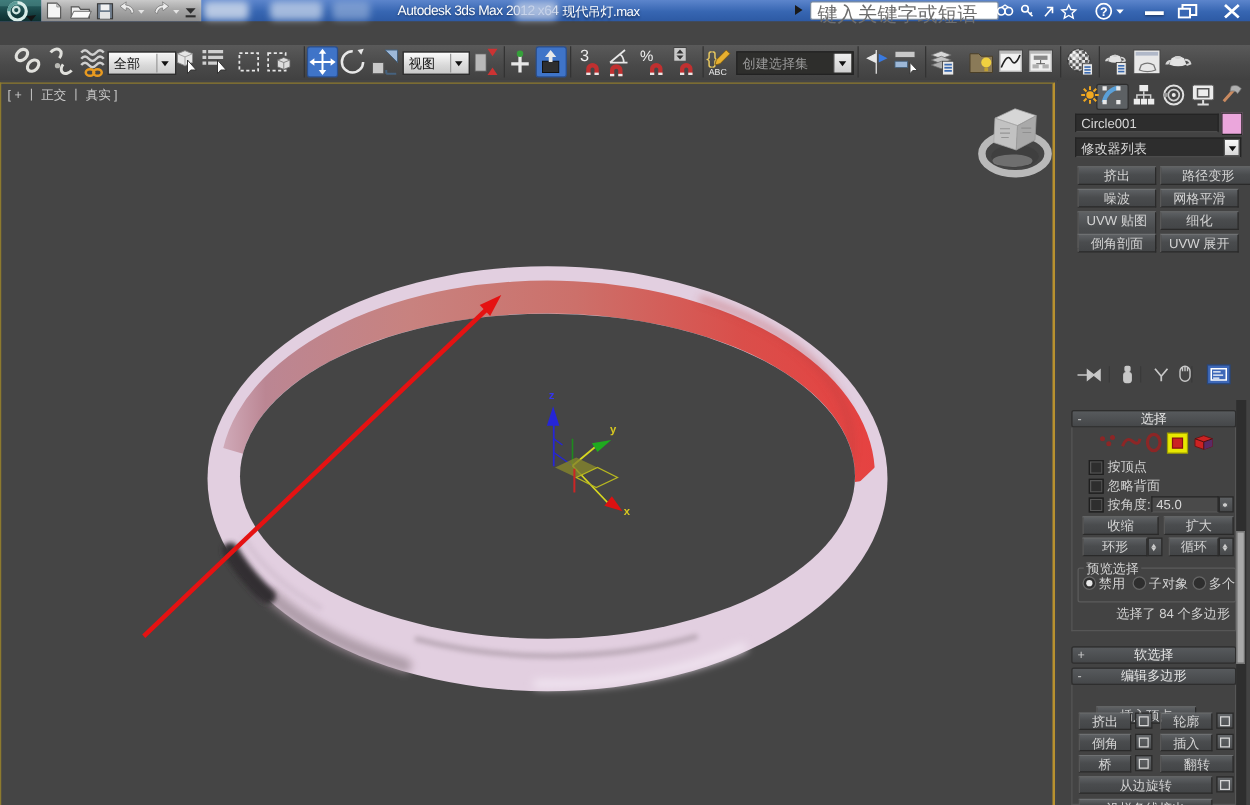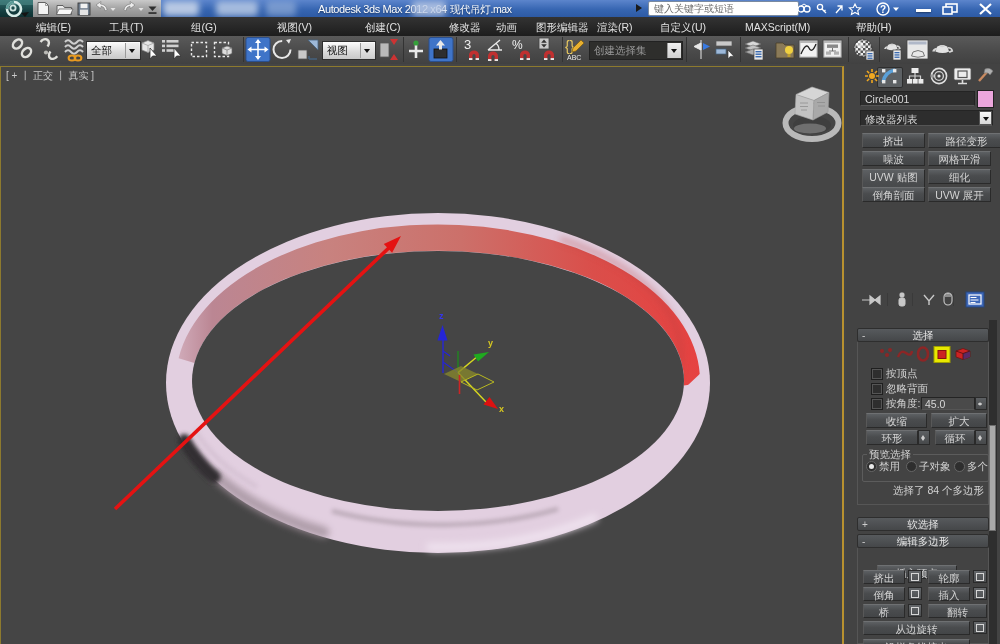--- a/index.html
+++ b/index.html
@@ -73,21 +73,21 @@
 </svg>
     </div>
 <div class="abs blob" style="left:163px;top:1px;width:36px;height:15px;background:#cdd9ec;opacity:.85"></div>
 <div class="abs blob" style="left:216px;top:1px;width:42px;height:15px;background:#bfcfe8;opacity:.8"></div>
 <div class="abs blob" style="left:266px;top:1px;width:30px;height:15px;background:#9db6dd;opacity:.6"></div>
 <div class="abs ttxt" style="left:293px;margin-left:25px;">Autodesk 3ds Max  2012 x64</div>
 <div class="abs blob" style="left:412px;top:1px;width:34px;height:15px;background:#b9c9e6;opacity:.85"></div>
 <div class="abs ttxt" style="left:450px;font-size:10.5px;top:3px;">现代吊灯.max</div>
 <div class="abs" style="left:636px;top:4px;width:0;height:0;border:4.5px solid transparent;border-left:6px solid #1a1a1a;"></div>
 <div id="search" class="abs"></div>
-<div class="abs" style="left:654px;top:2px;font-size:10px;color:#6e6e6e;font-family:'Liberation Sans',sans-serif;">键入关键字或短语</div>
+<div class="abs" style="left:654px;top:2px;font-size:16px;color:#6e6e6e;font-family:'Liberation Sans',sans-serif;">键入关键字或短语</div>
 <svg class="abs" style="left:796px;top:2px" width="80" height="14">
 <g stroke="#fff" fill="none" stroke-width="1.3">
 <circle cx="5" cy="7" r="3"></circle>
         <circle cx="11" cy="7" r="3"></circle>
         <path d="M5 4 l3 -2 l3 2" stroke-width="1"></path>
 <circle cx="24" cy="5" r="2.6"></circle>
         <path d="M26 7 l4 4 m-2.5 -1.5 l2 -1.5"></path>
 <path d="M40 11 l6 -7 m0 4.5 v-4.5 h-4.5"></path>
 </g>
 <path d="M59 2 l1.7 3.6 l3.9 0.4 l-2.9 2.6 l0.9 3.9 l-3.6 -2.1 l-3.6 2.1 l0.9 -3.9 l-2.9 -2.6 l3.9 -0.4 z" fill="none" stroke="#fff" stroke-width="1.1"></path>
@@ -99,34 +99,20 @@
 </svg>
 <div class="abs" style="left:916px;top:9px;width:15px;height:3px;background:#fff;box-shadow:0 1px 2px rgba(0,0,0,.4)"></div>
 <svg class="abs" style="left:942px;top:3px" width="20" height="12">
 <rect x="4" y="1" width="11" height="8" fill="none" stroke="#fff" stroke-width="1.6"></rect>
 <rect x="1" y="4" width="9" height="7" fill="#3a68b4" stroke="#fff" stroke-width="1.6"></rect>
 </svg>
 <svg class="abs" style="left:977px;top:3px" width="18" height="12">
 <path d="M3 1 L14 11 M14 1 L3 11" stroke="#fff" stroke-width="2.2"></path>
 </svg>
 
-<div id="menubar" class="abs">
-<span class="mi" style="left:36px">编辑(E)</span>
-<span class="mi" style="left:109px">工具(T)</span>
-<span class="mi" style="left:191px">组(G)</span>
-<span class="mi" style="left:277px">视图(V)</span>
-<span class="mi" style="left:365px">创建(C)</span>
-<span class="mi" style="left:449px">修改器</span>
-<span class="mi" style="left:496px">动画</span>
-<span class="mi" style="left:536px">图形编辑器</span>
-<span class="mi" style="left:597px">渲染(R)</span>
-<span class="mi" style="left:660px">自定义(U)</span>
-<span class="mi" style="left:745px">MAXScript(M)</span>
-<span class="mi" style="left:856px">帮助(H)</span>
-</div>
 
 <div id="toolbar" class="abs">
 <svg width="1000" height="28" style="position:absolute">
 <defs>
 <g id="magnet">
             <path d="M0 5 a5 4.6 0 0 1 10 0 l0 5 l-3.4 0 l0 -4.6 a1.6 1.5 0 0 0 -3.2 0 l0 4.6 l-3.4 0 z" fill="#c03030"></path>
             <rect x="0" y="8.1" width="3.4" height="1.9" fill="#e8e8e8"></rect>
             <rect x="6.6" y="8.1" width="3.4" height="1.9" fill="#e8e8e8"></rect>
           </g>
 <g id="teapot">

